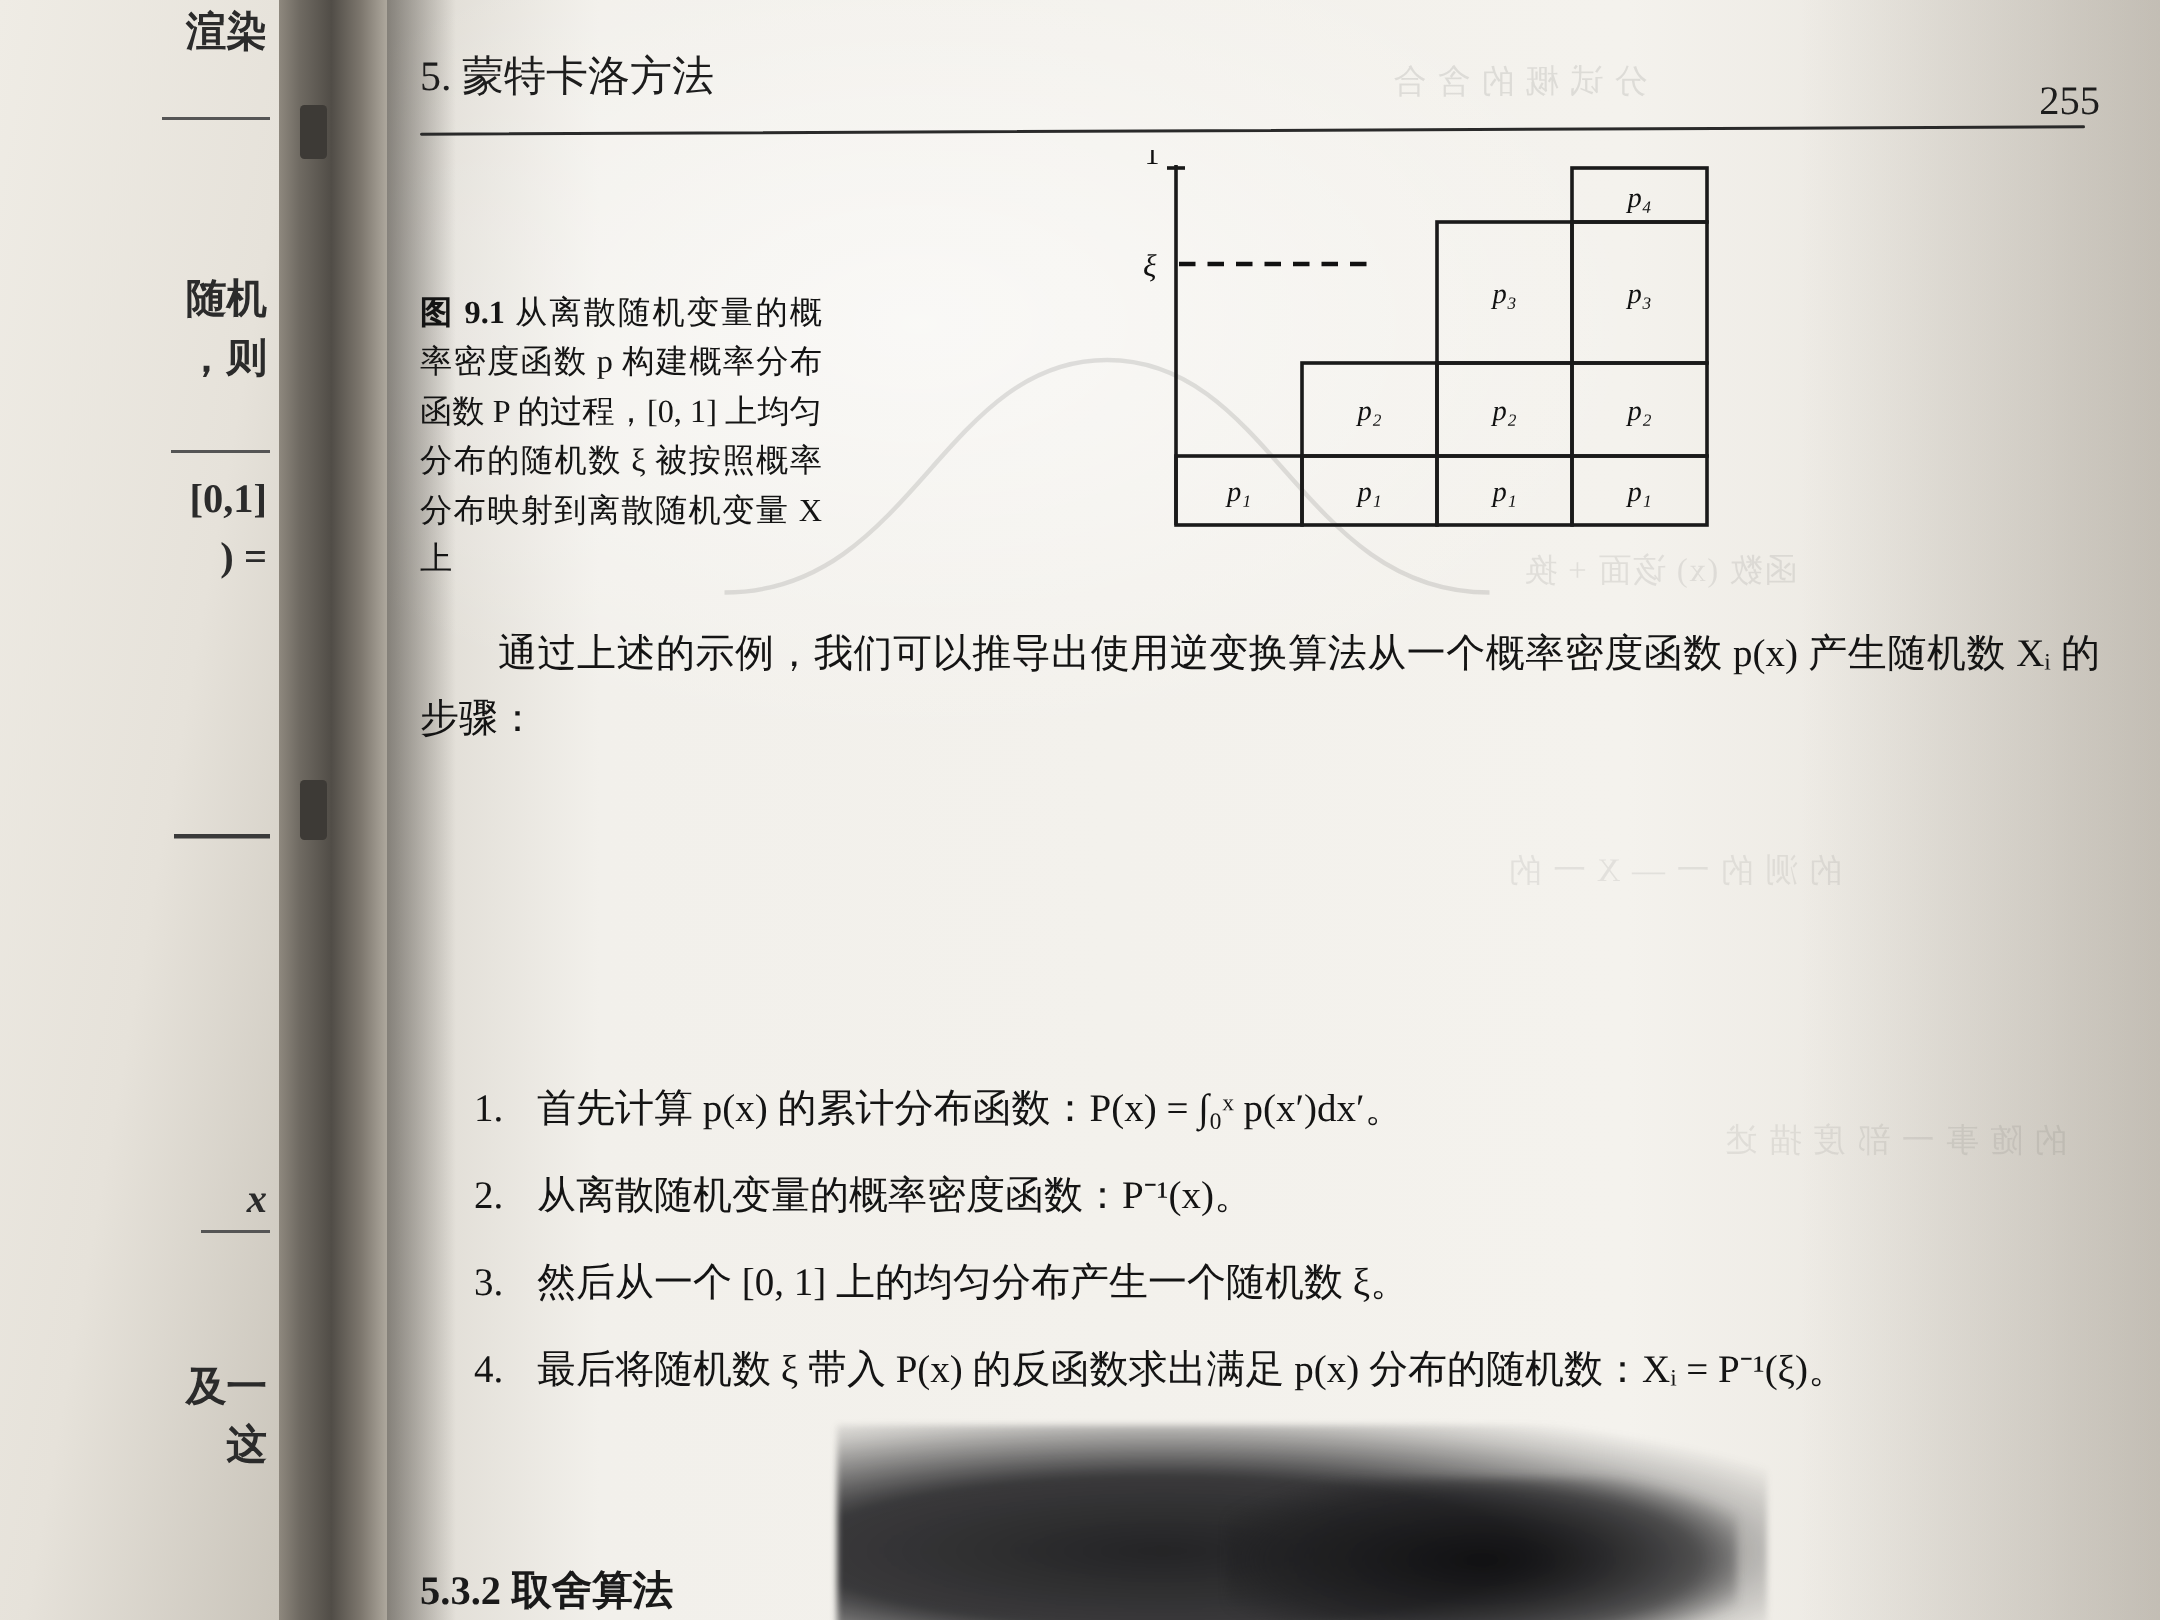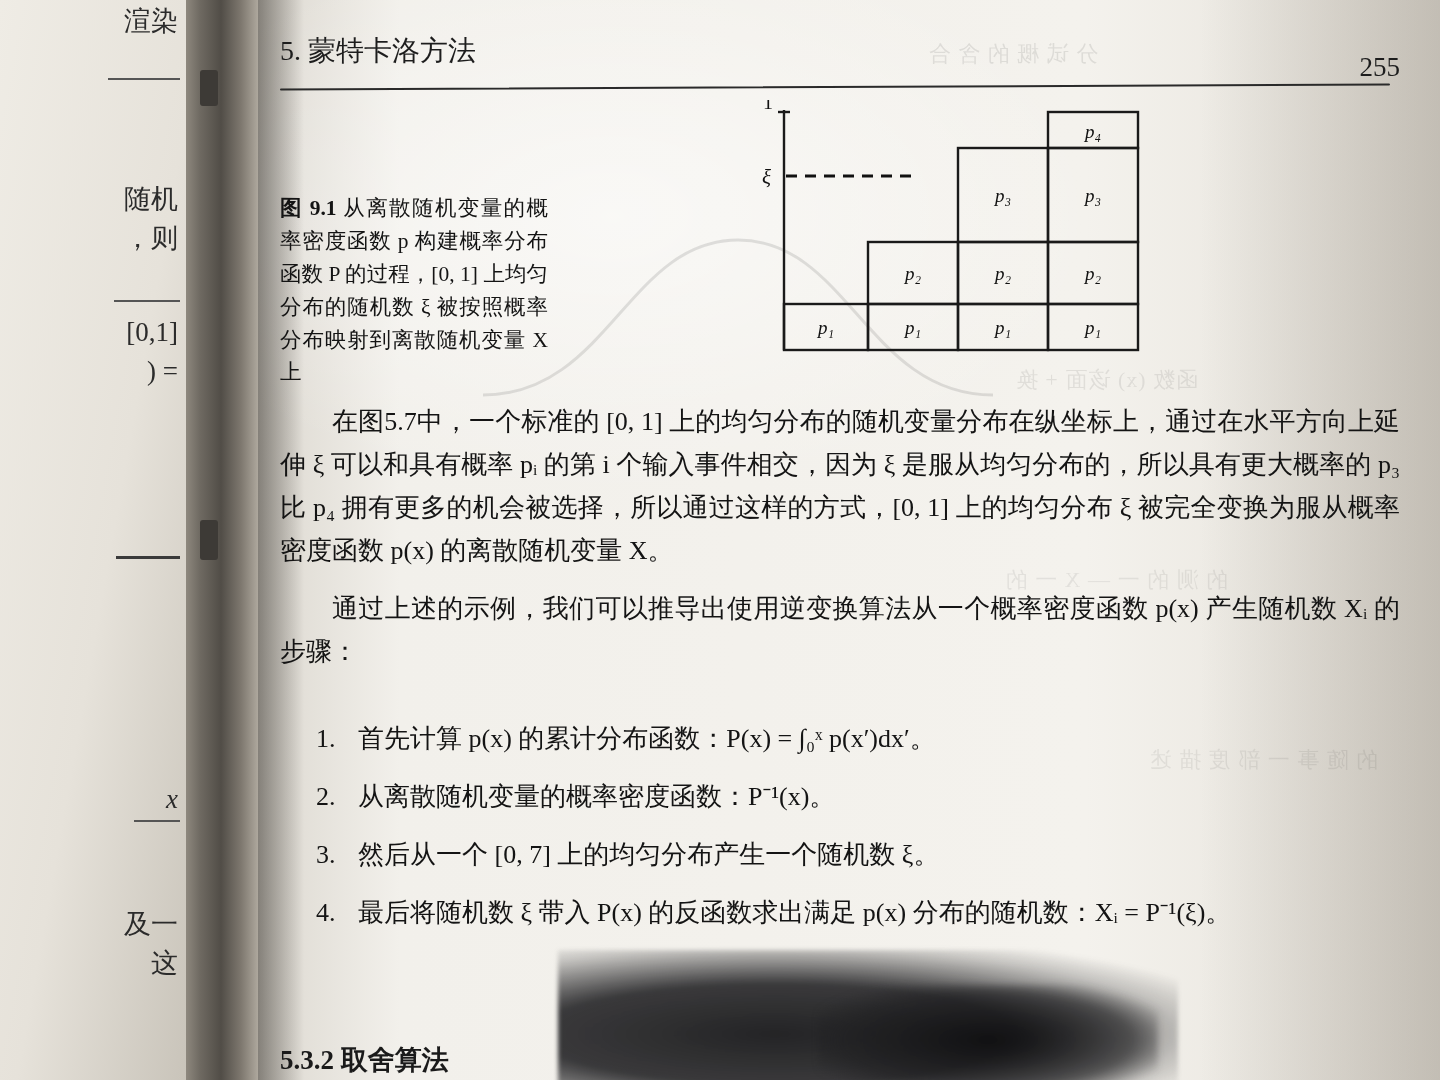--- a/index.html
+++ b/index.html
@@ -15,20 +15,21 @@
     background: #cfcbc4;
     font-family: "Liberation Serif", serif;
   }
 
   
   .left-page {
     position: absolute;
     left: 0; top: 0;
     width: 186px; height: 1080px;
     background: linear-gradient(100deg, #efece5 0%, #e6e2da 55%, #c9c4ba 100%);
+    font-weight: bold;
   }
   .left-page .lp-text {
     position: absolute;
     color: #2b2b2b;
     font-size: 27px;
     line-height: 1.45;
     white-space: pre-line;
     text-align: right;
     right: 8px;
   }
@@ -284,36 +285,35 @@
         <rect x="310" y="142" width="90" height="62" fill="none" stroke="#1a1a1a" stroke-width="2.4"></rect>
         <rect x="310" y="204" width="90" height="46" fill="none" stroke="#1a1a1a" stroke-width="2.4"></rect>
         <text x="355" y="38" font-family="Liberation Serif, serif" font-style="italic" font-size="19" fill="#111" text-anchor="middle">p₄</text>
         <text x="355" y="102" font-family="Liberation Serif, serif" font-style="italic" font-size="19" fill="#111" text-anchor="middle">p₃</text>
         <text x="355" y="180" font-family="Liberation Serif, serif" font-style="italic" font-size="19" fill="#111" text-anchor="middle">p₂</text>
         <text x="355" y="234" font-family="Liberation Serif, serif" font-style="italic" font-size="19" fill="#111" text-anchor="middle">p₁</text>
       </svg>
     </div>
 
     <div class="body">
-      <p class="para">在图5.7中，一个标准的 [0, 1] 上的均匀分布的随机变量分布在纵坐标上，通过在水平方向上延伸 ξ 可以和具有概率 pᵢ 的第 i 个输入事件相交，因为 ξ 是服从均匀分布的，所以具有更大概率的 p₃ 比 p₄ 拥有更多的机会被选择，所以通过这样的方式，[0, 1] 上的均匀分布 ξ 被完全变换为服从概率密度函数 p(x) 的离散随机变量 X。</p>
       <p class="para2">通过上述的示例，我们可以推导出使用逆变换算法从一个概率密度函数 p(x) 产生随机数 Xᵢ 的步骤：</p>
     </div>
 
     <div class="steps">
       <div class="step">
         <span class="step-num">1.</span>
         <span class="step-txt"><span>首先计算 p(x) 的累计分布函数：P(x) = </span><span>∫₀ˣ p(x′)dx′</span><span>。</span></span>
       </div>
       <div class="step">
         <span class="step-num">2.</span>
         <span class="step-txt">从离散随机变量的概率密度函数：P⁻¹(x)。</span>
       </div>
       <div class="step">
         <span class="step-num">3.</span>
-        <span class="step-txt">然后从一个 [0, 7] 上的均匀分布产生一个随机数 ξ。</span>
+        <span class="step-txt">然后从一个 [0, 1] 上的均匀分布产生一个随机数 ξ。</span>
       </div>
       <div class="step">
         <span class="step-num">4.</span>
         <span class="step-txt">最后将随机数 ξ 带入 P(x) 的反函数求出满足 p(x) 分布的随机数：Xᵢ = P⁻¹(ξ)。</span>
       </div>
     </div>
 
     <div class="sec-head">5.3.2 取舍算法</div>
 
     <div class="shadow"></div>

